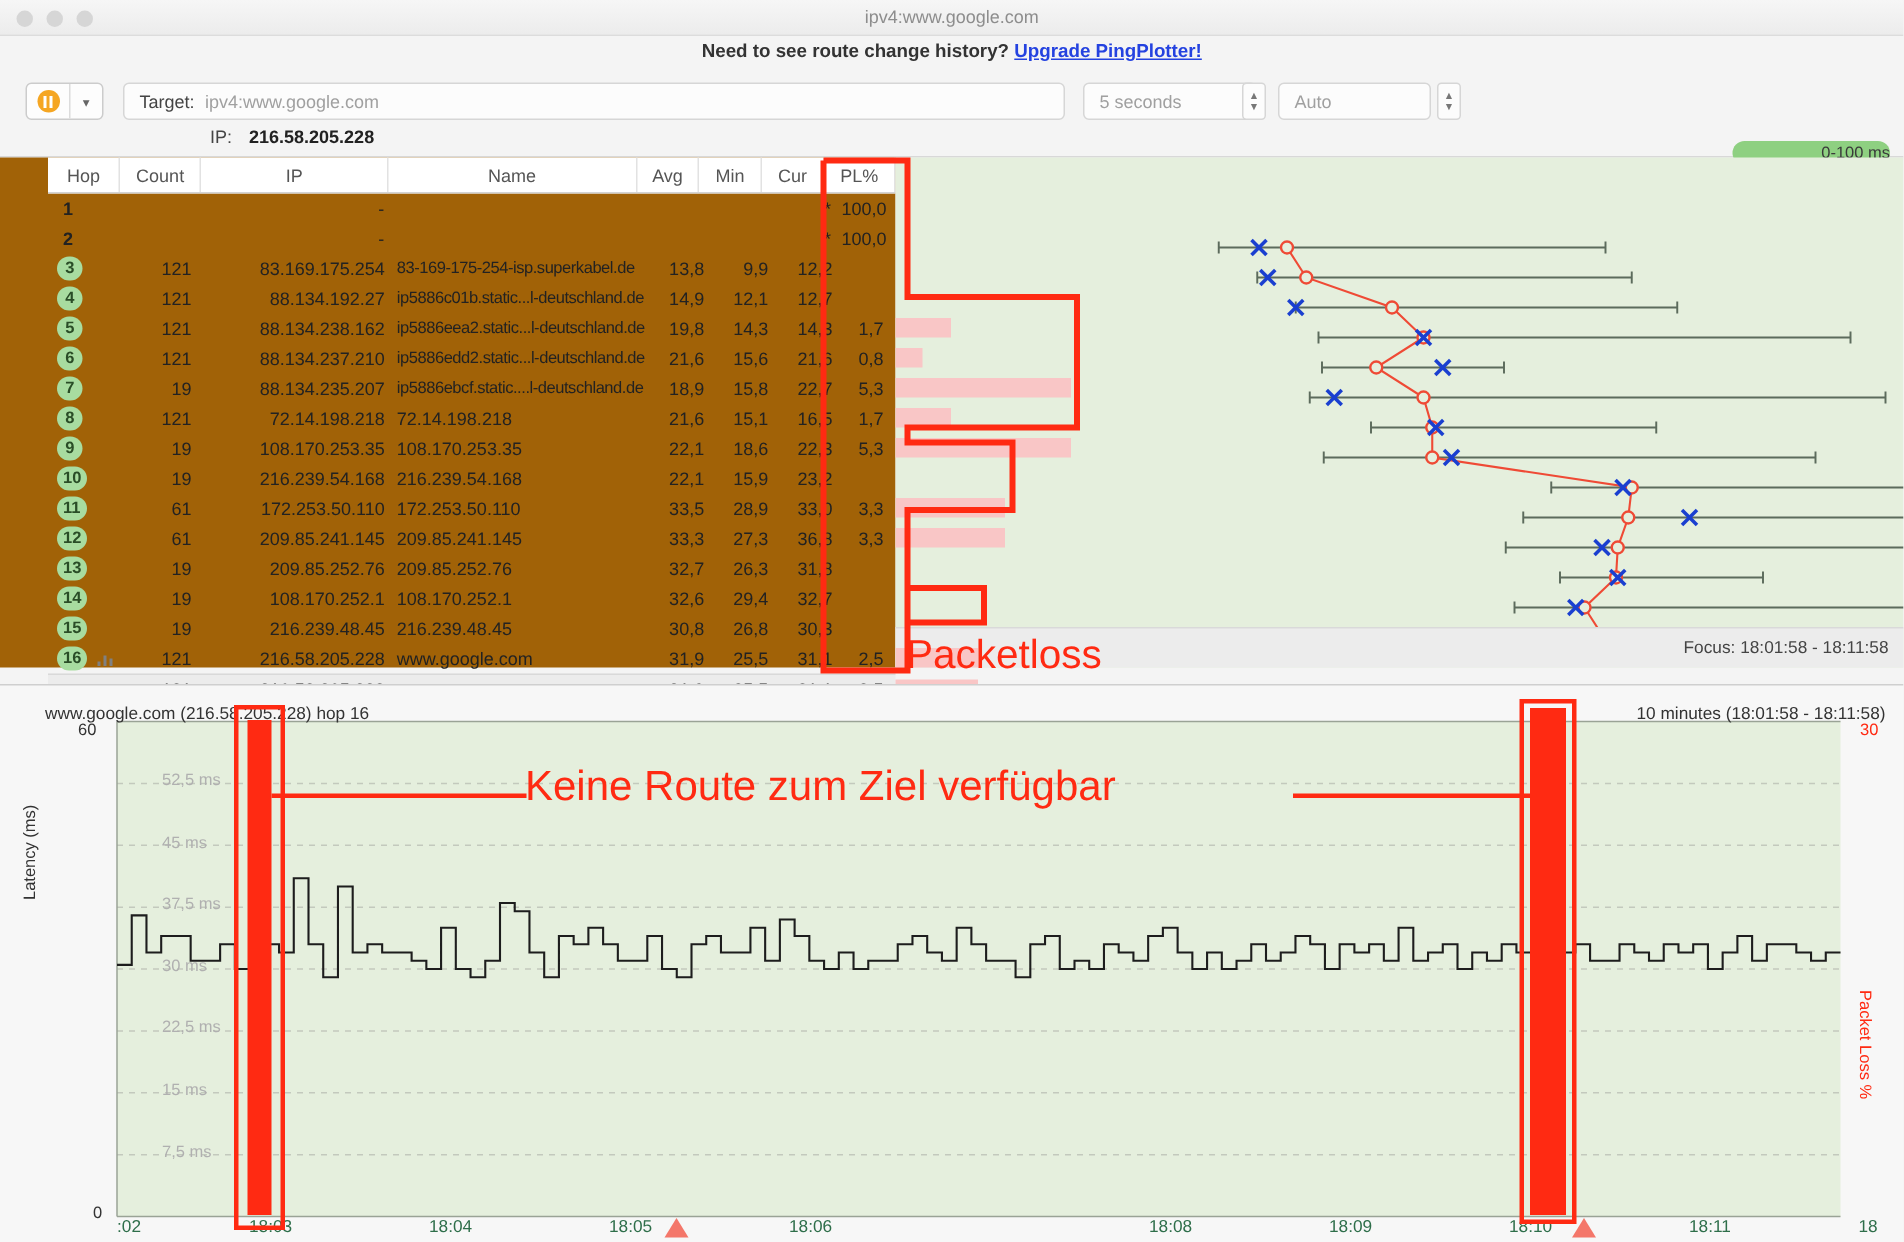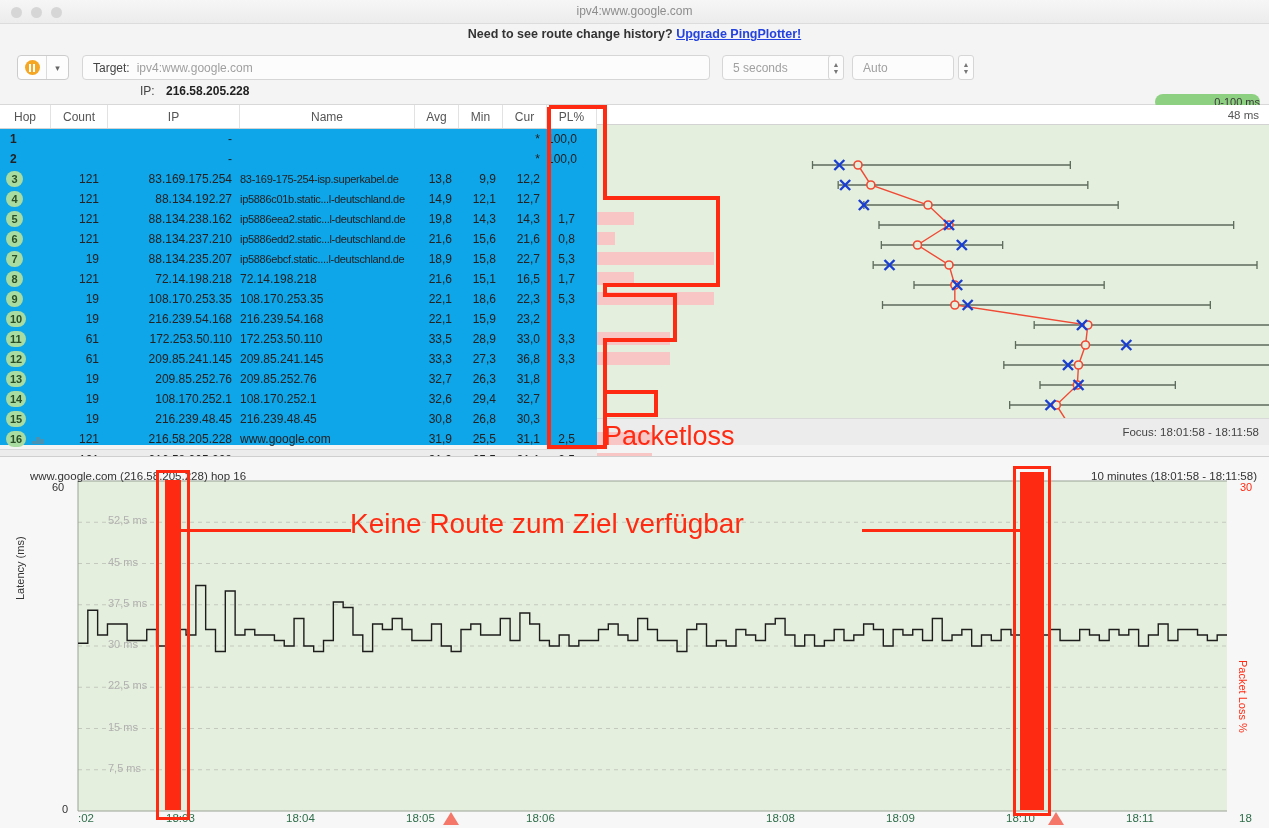--- a/index.html
+++ b/index.html
@@ -79,21 +79,21 @@
   #trace-interval-caption{ left:738px; }
   #focus-time-caption{ left:878px; }
 
   #legend{ position:absolute; left:1155px; top:48px; width:105px; }
   .legend-pill{
     width:105px; height:16px; border-radius:8px; margin-bottom:0;
     text-align:right; font-size:11px; color:#3a3a3a; line-height:16px;
   }
 
   
-  #hop-table{ position:absolute; left:0; top:105px; width:597px; height:340px; background:#0ea5e9; }
+  #hop-table{ position:absolute; left:0; top:105px; width:597px; height:340px; background:#a16207;padding-left:32px; }
   #table-header{
     display:flex; height:24px; border-bottom:1px solid #d3d3d3;
     background:#fff; font-size:12px; color:#555;
   }
   #table-header div{ text-align:center; line-height:24px; border-right:1px solid #e2e2e2; }
   .row{ display:flex; height:20px; font-size:12px; color:#222; }
   .row.summary{ background:#ececec; border-top:1px solid #d9d9d9; height:21px; }
   .c-hop{ width:51px; position:relative; }
   .c-count{ width:57px; text-align:right; padding-right:9px; }
   .c-ip{ width:132px; text-align:right; padding-right:8px; }
@@ -443,21 +443,20 @@
         <div class="c-name"></div>
         <div class="c-avg">31,9</div>
         <div class="c-min">25,5</div>
         <div class="c-cur">31,1</div>
         <div class="c-pl">2,5</div>
       </div>
     </div>
 </div>
 
 <div id="trace-graph">
-  <div id="trace-graph-topbar">48 ms</div>
   <svg id="trace-svg" width="672" height="295" style="position:absolute;left:0;top:20px;">
       <line x1="215.5" y1="40" x2="473.3333333333333" y2="40" stroke="#5c6b5c" stroke-width="1.3"></line>
       <line x1="215.5" y1="36" x2="215.5" y2="44" stroke="#5c6b5c" stroke-width="1.3"></line>
       <line x1="473.3333333333333" y1="36" x2="473.3333333333333" y2="44" stroke="#5c6b5c" stroke-width="1.3"></line>
       <line x1="241.16666666666666" y1="60" x2="490.8333333333333" y2="60" stroke="#5c6b5c" stroke-width="1.3"></line>
       <line x1="241.16666666666666" y1="56" x2="241.16666666666666" y2="64" stroke="#5c6b5c" stroke-width="1.3"></line>
       <line x1="490.8333333333333" y1="56" x2="490.8333333333333" y2="64" stroke="#5c6b5c" stroke-width="1.3"></line>
       <line x1="266.83333333333337" y1="80" x2="521.1666666666667" y2="80" stroke="#5c6b5c" stroke-width="1.3"></line>
       <line x1="266.83333333333337" y1="76" x2="266.83333333333337" y2="84" stroke="#5c6b5c" stroke-width="1.3"></line>
       <line x1="521.1666666666667" y1="76" x2="521.1666666666667" y2="84" stroke="#5c6b5c" stroke-width="1.3"></line>

